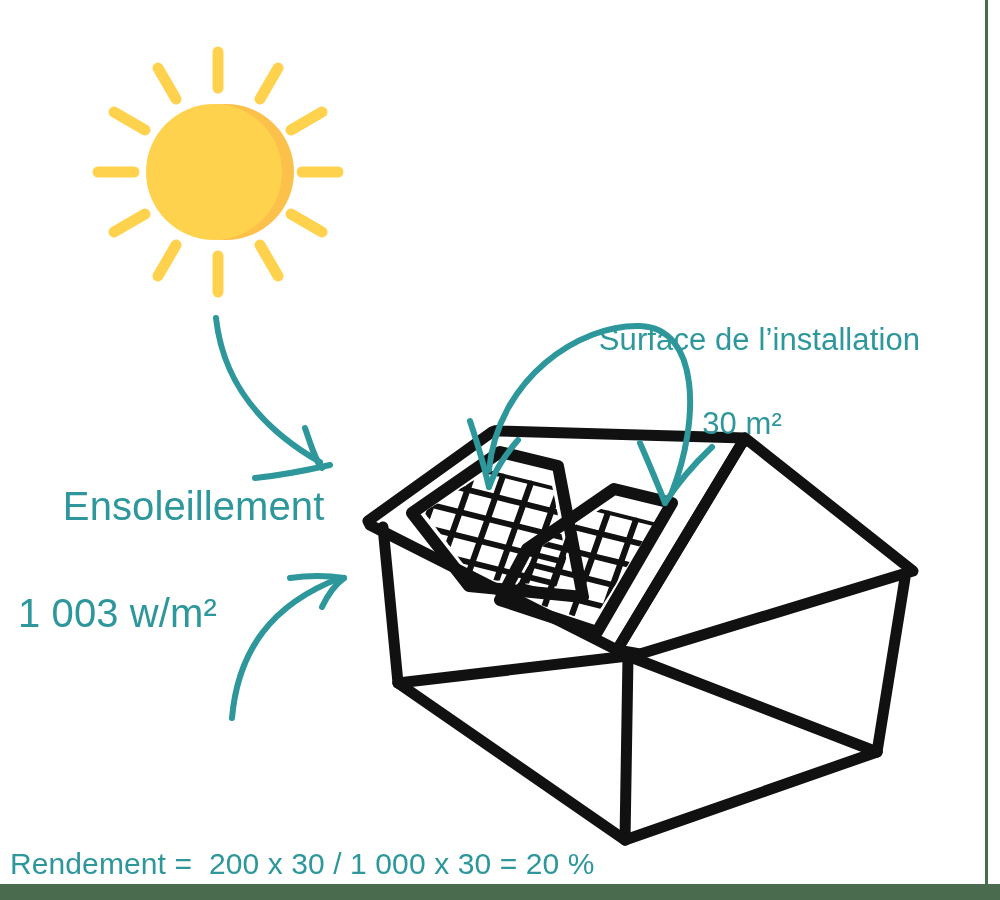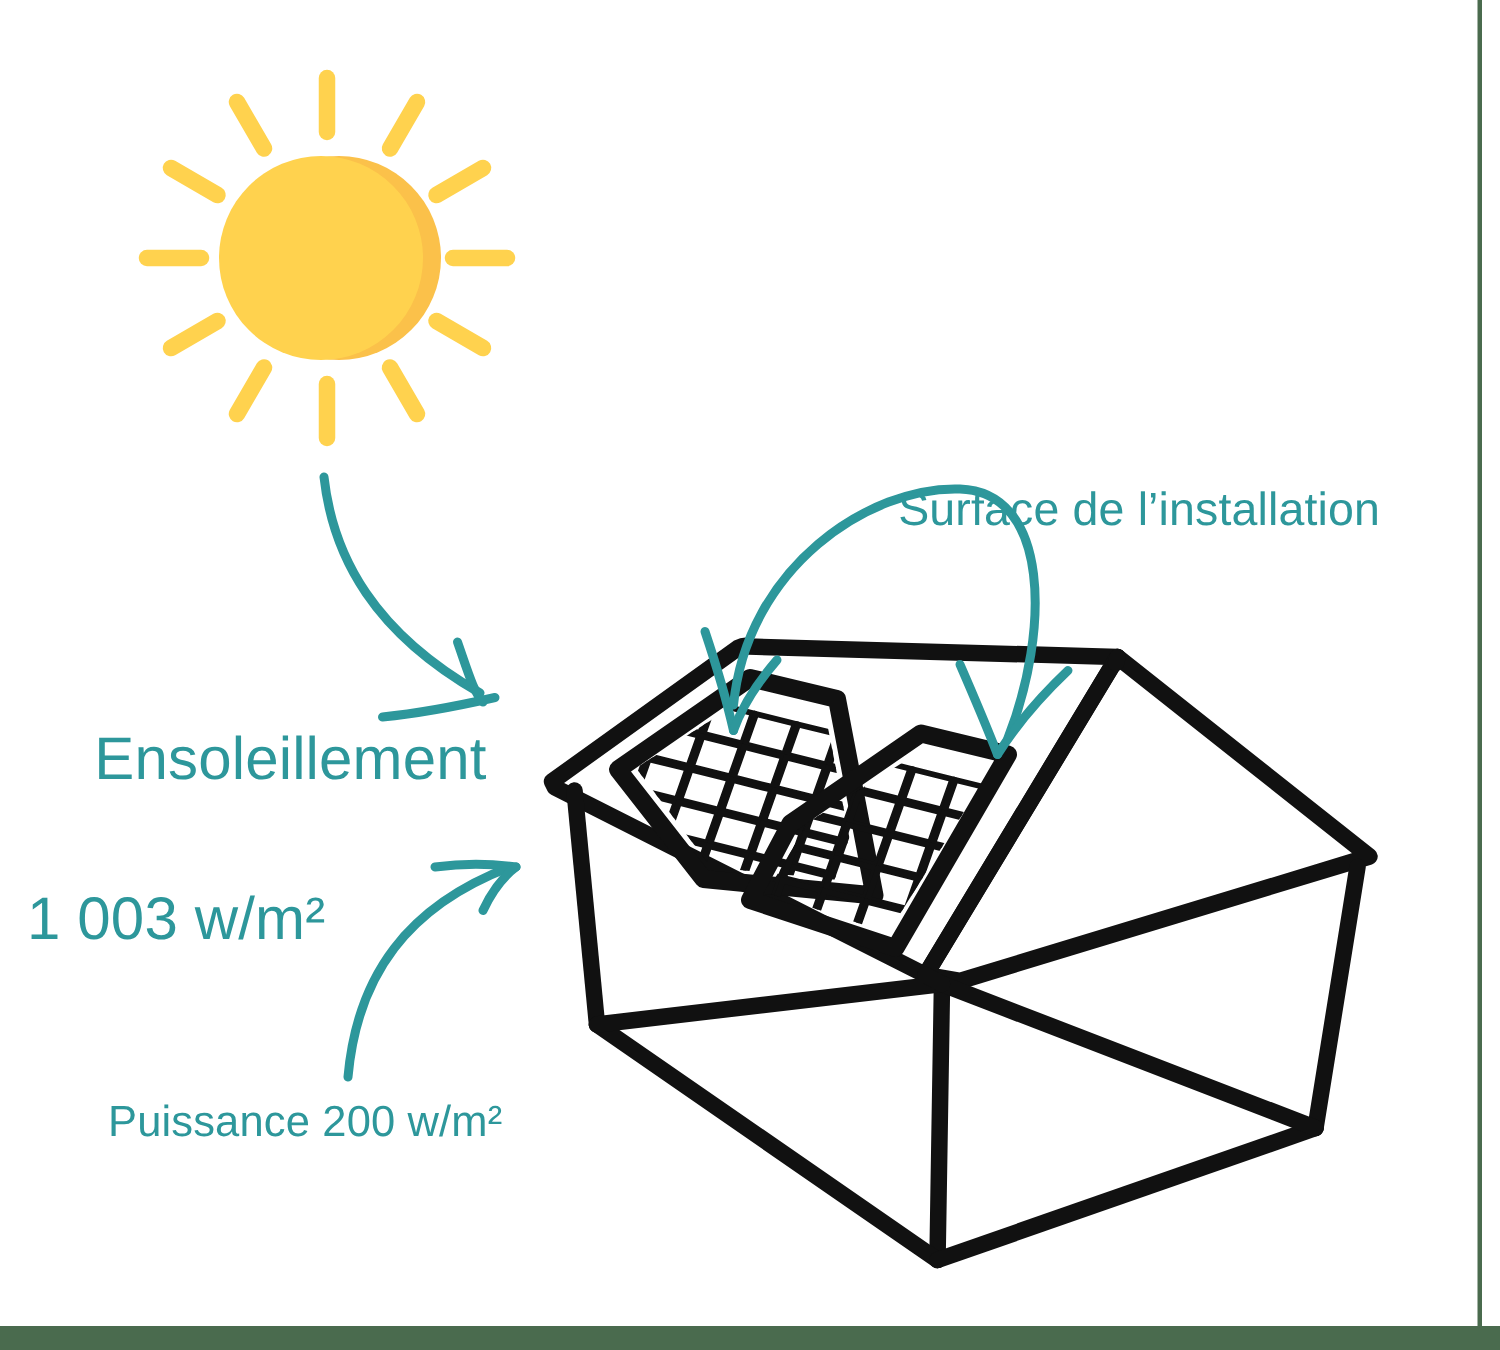--- a/index.html
+++ b/index.html
@@ -272,21 +272,22 @@
     </g>
   </svg>
 
   <div class="label" id="label-ensoleillement">
     <span>Ensoleillement</span>
     <span class="line2">1 003 w/m²</span>
   </div>
 
   <div class="label" id="label-surface">
     <span>Surface de l’installation</span>
+    <span class="line2">30 m²</span>
   </div>
 
-  <div class="label" id="label-puissance">Puissance 200 w/m²</div>
-
+
+  <div class="label" id="label-rendement">Rendement =  200 x 30 / 1 000 x 30 = 20 %</div>
 
   <div id="right-border"></div>
   <div id="bottom-bar"></div>
 
 </div>
 
 </body></html>

